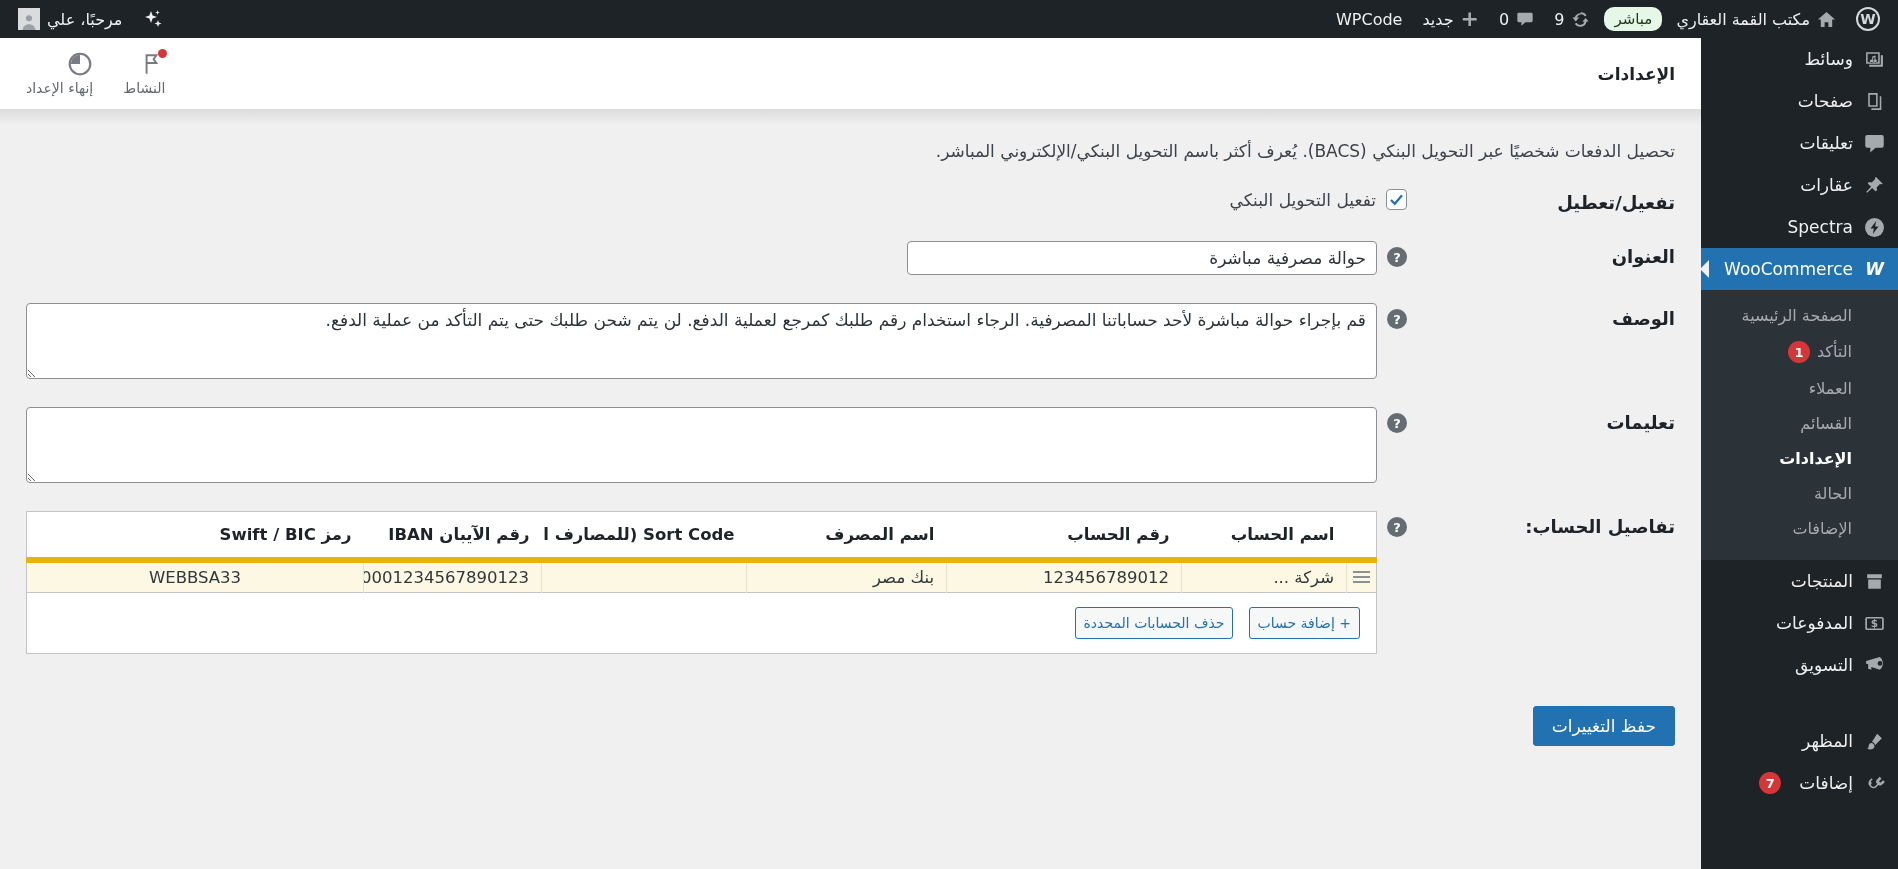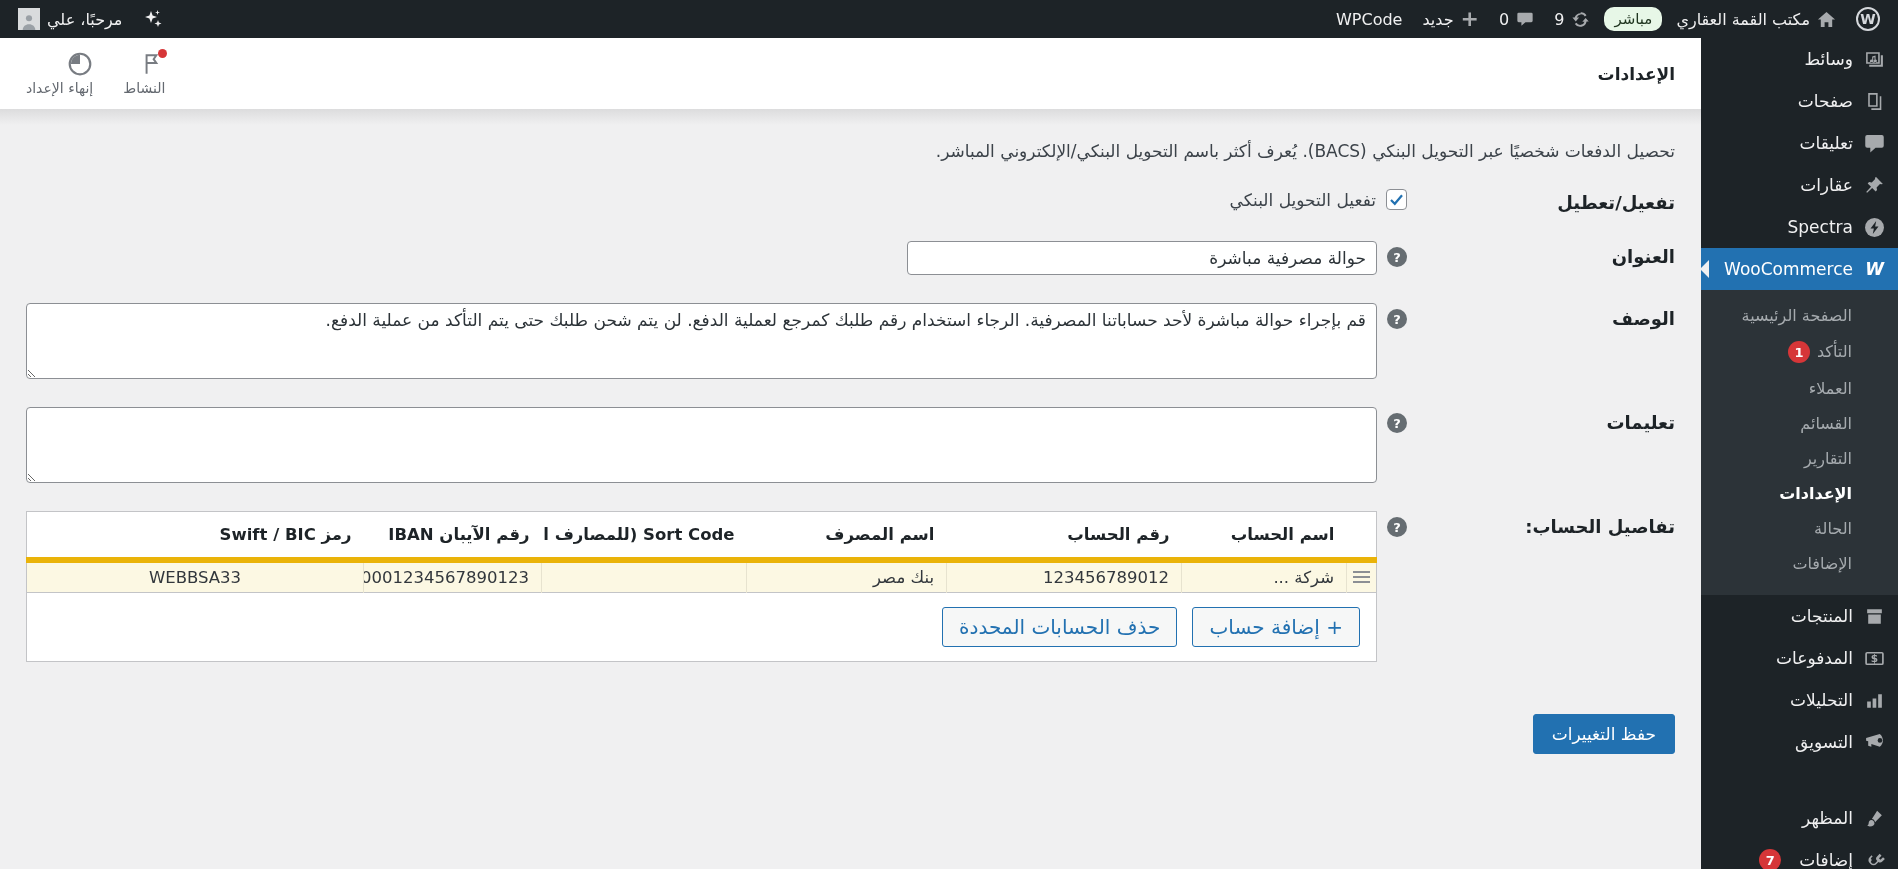--- a/index.html
+++ b/index.html
@@ -119,21 +119,21 @@
   }
   table.accounts td.cell:last-child { border-left:none;text-align:center; }
   td.handle-cell { background:#fcf8e3; border-left:1px solid #e7e3cf; }
   .drag {
     width:17px; height:13px; margin:0 auto; cursor:move;
     background:repeating-linear-gradient(#8c8f94 0 2px, transparent 2px 5px);
   }
   table.accounts tfoot td { padding:14px 16px; border-top:1px solid #c3c4c7; background:#fff; }
   .btn-secondary {
     display:inline-block; background:#f6f7f7; border:1px solid #2271b1; color:#2271b1;
-    border-radius:3px; padding:7px 16px; font-size:20px; cursor:pointer; margin-left:10px;
+    border-radius:3px; padding:7px 8px; font-size:14px; cursor:pointer; margin-left:10px;
     font-family:inherit;
   }
   .btn-primary {
     display:inline-block; background:#2271b1; border:1px solid #2271b1; color:#fff;
     border-radius:3px; padding:9px 18px; font-size:17px; cursor:pointer; font-family:inherit;
   }
   .save-row { padding:44px 26px 0; }
 </style>
 </head>
 <body>
@@ -226,44 +226,37 @@
   <div class="menu-item active">
     <span class="menu-arrow"></span>
     <span class="mi-icon" style="font-weight:bold;font-size:17px;font-style:italic;display:flex;align-items:center;justify-content:center;color:#fff">W</span>
     <span>WooCommerce</span>
   </div>
   <div class="submenu">
     <div class="submenu-item"><span>الصفحة الرئيسية</span></div>
     <div class="submenu-item"><span>التأكد</span><span class="badge">1</span></div>
     <div class="submenu-item"><span>العملاء</span></div>
     <div class="submenu-item"><span>القسائم</span></div>
-    <div class="submenu-item"><span>التقارير</span></div>
     <div class="submenu-item current"><span>الإعدادات</span></div>
     <div class="submenu-item"><span>الحالة</span></div>
     <div class="submenu-item"><span>الإضافات</span></div>
   </div>
 
   <div class="menu-item">
     <svg class="mi-icon" viewBox="0 0 20 20" fill="currentColor">
         <path d="M3 3h14v4H3zM4 8h12v9H4zM8 9.5h4V11H8z"></path>
       </svg>
     <span>المنتجات</span>
   </div>
   <div class="menu-item">
     <svg class="mi-icon" viewBox="0 0 20 20" fill="none" stroke="currentColor" stroke-width="1.6">
         <rect x="2" y="4.5" width="16" height="11" rx="1"></rect>
         <text x="10" y="13.5" text-anchor="middle" font-size="10" stroke="none" fill="currentColor" font-weight="bold">$</text>
       </svg>
     <span>المدفوعات</span>
-  </div>
-  <div class="menu-item">
-    <svg class="mi-icon" viewBox="0 0 20 20" fill="currentColor">
-        <path d="M3 11h3.5v6H3zM8.2 8h3.5v9H8.2zM13.5 4H17v13h-3.5z"></path>
-      </svg>
-    <span>التحليلات</span>
   </div>
   <div class="menu-item">
     <svg class="mi-icon" viewBox="0 0 20 20" fill="currentColor">
         <path d="M15 2c2 1.5 3 4 3 6s-1 4.5-3 6l-8-2.5V14l-3-1V8.8L2 8.3V5.7z"></path>
         <circle cx="15.2" cy="8" r="2.2" fill="#1d2327"></circle>
       </svg>
     <span>التسويق</span>
   </div>
 
   <div class="menu-gap"></div>

